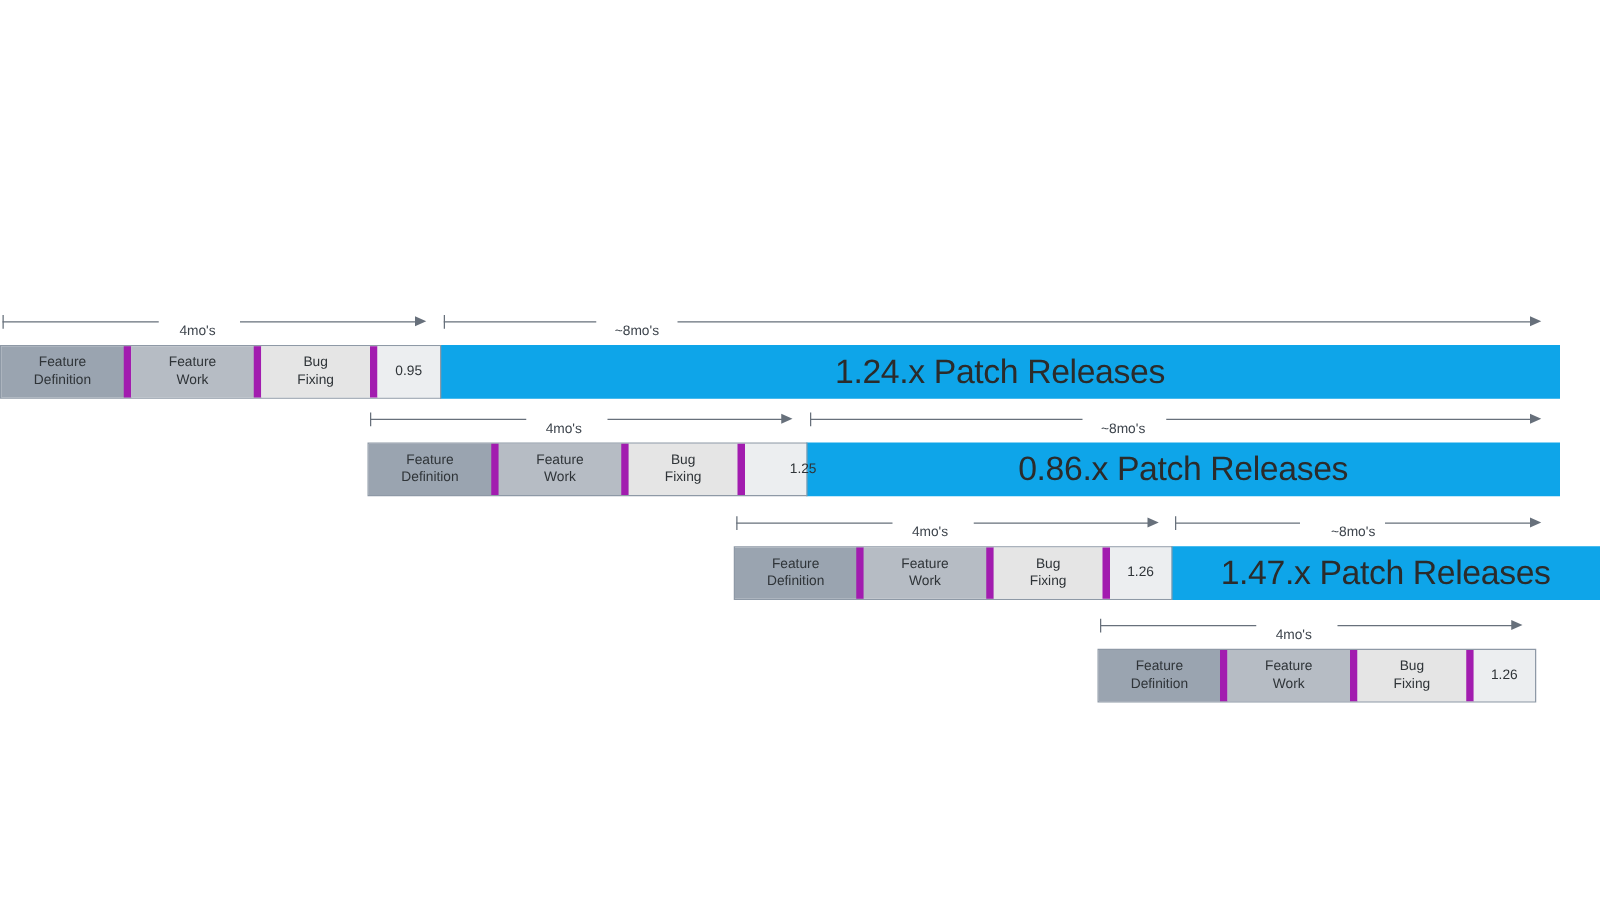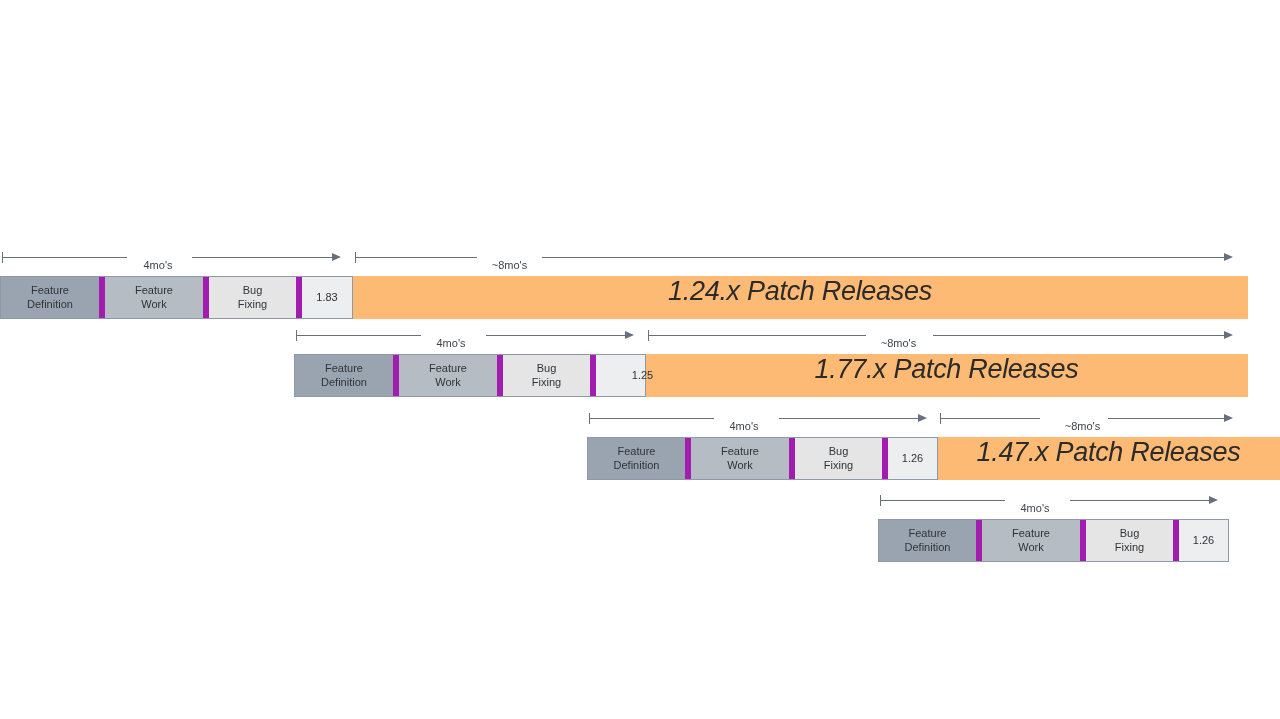--- a/index.html
+++ b/index.html
@@ -29,25 +29,25 @@
     position: absolute;
     left: 0;
     top: 0;
     width: 1280px;
     height: 0;
   }
 
   
   .patch-band {
     position: absolute;
-    background: #fdba74;
+    background: #0ea5e9;
     display: flex;
+    align-items: center;
     justify-content: center;
     box-sizing: border-box;
-    font-style: italic;
   }
   .patch-band-label {
     color: #2b2b2b;
     font-weight: 400;
     white-space: nowrap;
     letter-spacing: -0.3px;
   }
 
   
   .phases {
@@ -130,21 +130,21 @@
       </div>
       <div class="phase work" style="width:104px; font-size:11px;">
         <span class="phase-line">Feature</span>
         <span class="phase-line">Work</span>
       </div>
       <div class="phase bug" style="width:93px; font-size:11px;">
         <span class="phase-line">Bug</span>
         <span class="phase-line">Fixing</span>
       </div>
       <div class="phase version" style="width:50px; font-size:11px;">
-        <span class="phase-line">1.83</span>
+        <span class="phase-line">0.95</span>
       </div>
     </div>
 
     <div class="measure" style="left:2px; top:248px; width:340px;">
       <div class="cap" style="left:0px;"></div>
       <div class="seg" style="left:0px; width:125px;"></div>
       <div class="seg" style="left:190px; width:141px;"></div>
       <div class="head" style="left:330px;"></div>
     </div>
     <div class="measure-label" style="left:127px; top:259px; width:62px; font-size:11px;">4mo's</div>
@@ -154,21 +154,21 @@
       <div class="seg" style="left:0px; width:122px;"></div>
       <div class="seg" style="left:187px; width:684px;"></div>
       <div class="head" style="left:869px;"></div>
     </div>
     <div class="measure-label" style="left:477px; top:259px; width:65px; font-size:11px;">~8mo's</div>
   </div>
 
   <div class="row">
 
     <div class="patch-band" style="left:645px; top:354px; width:603px; height:43px;">
-      <span class="patch-band-label" style="font-size:27px;">1.77.x Patch Releases</span>
+      <span class="patch-band-label" style="font-size:27px;">0.86.x Patch Releases</span>
     </div>
 
     <div class="phases" style="left:294px; top:354px; width:352px; height:43px;">
       <div class="phase def" style="width:104px; font-size:11px;">
         <span class="phase-line">Feature</span>
         <span class="phase-line">Definition</span>
       </div>
       <div class="phase work" style="width:104px; font-size:11px;">
         <span class="phase-line">Feature</span>
         <span class="phase-line">Work</span>

